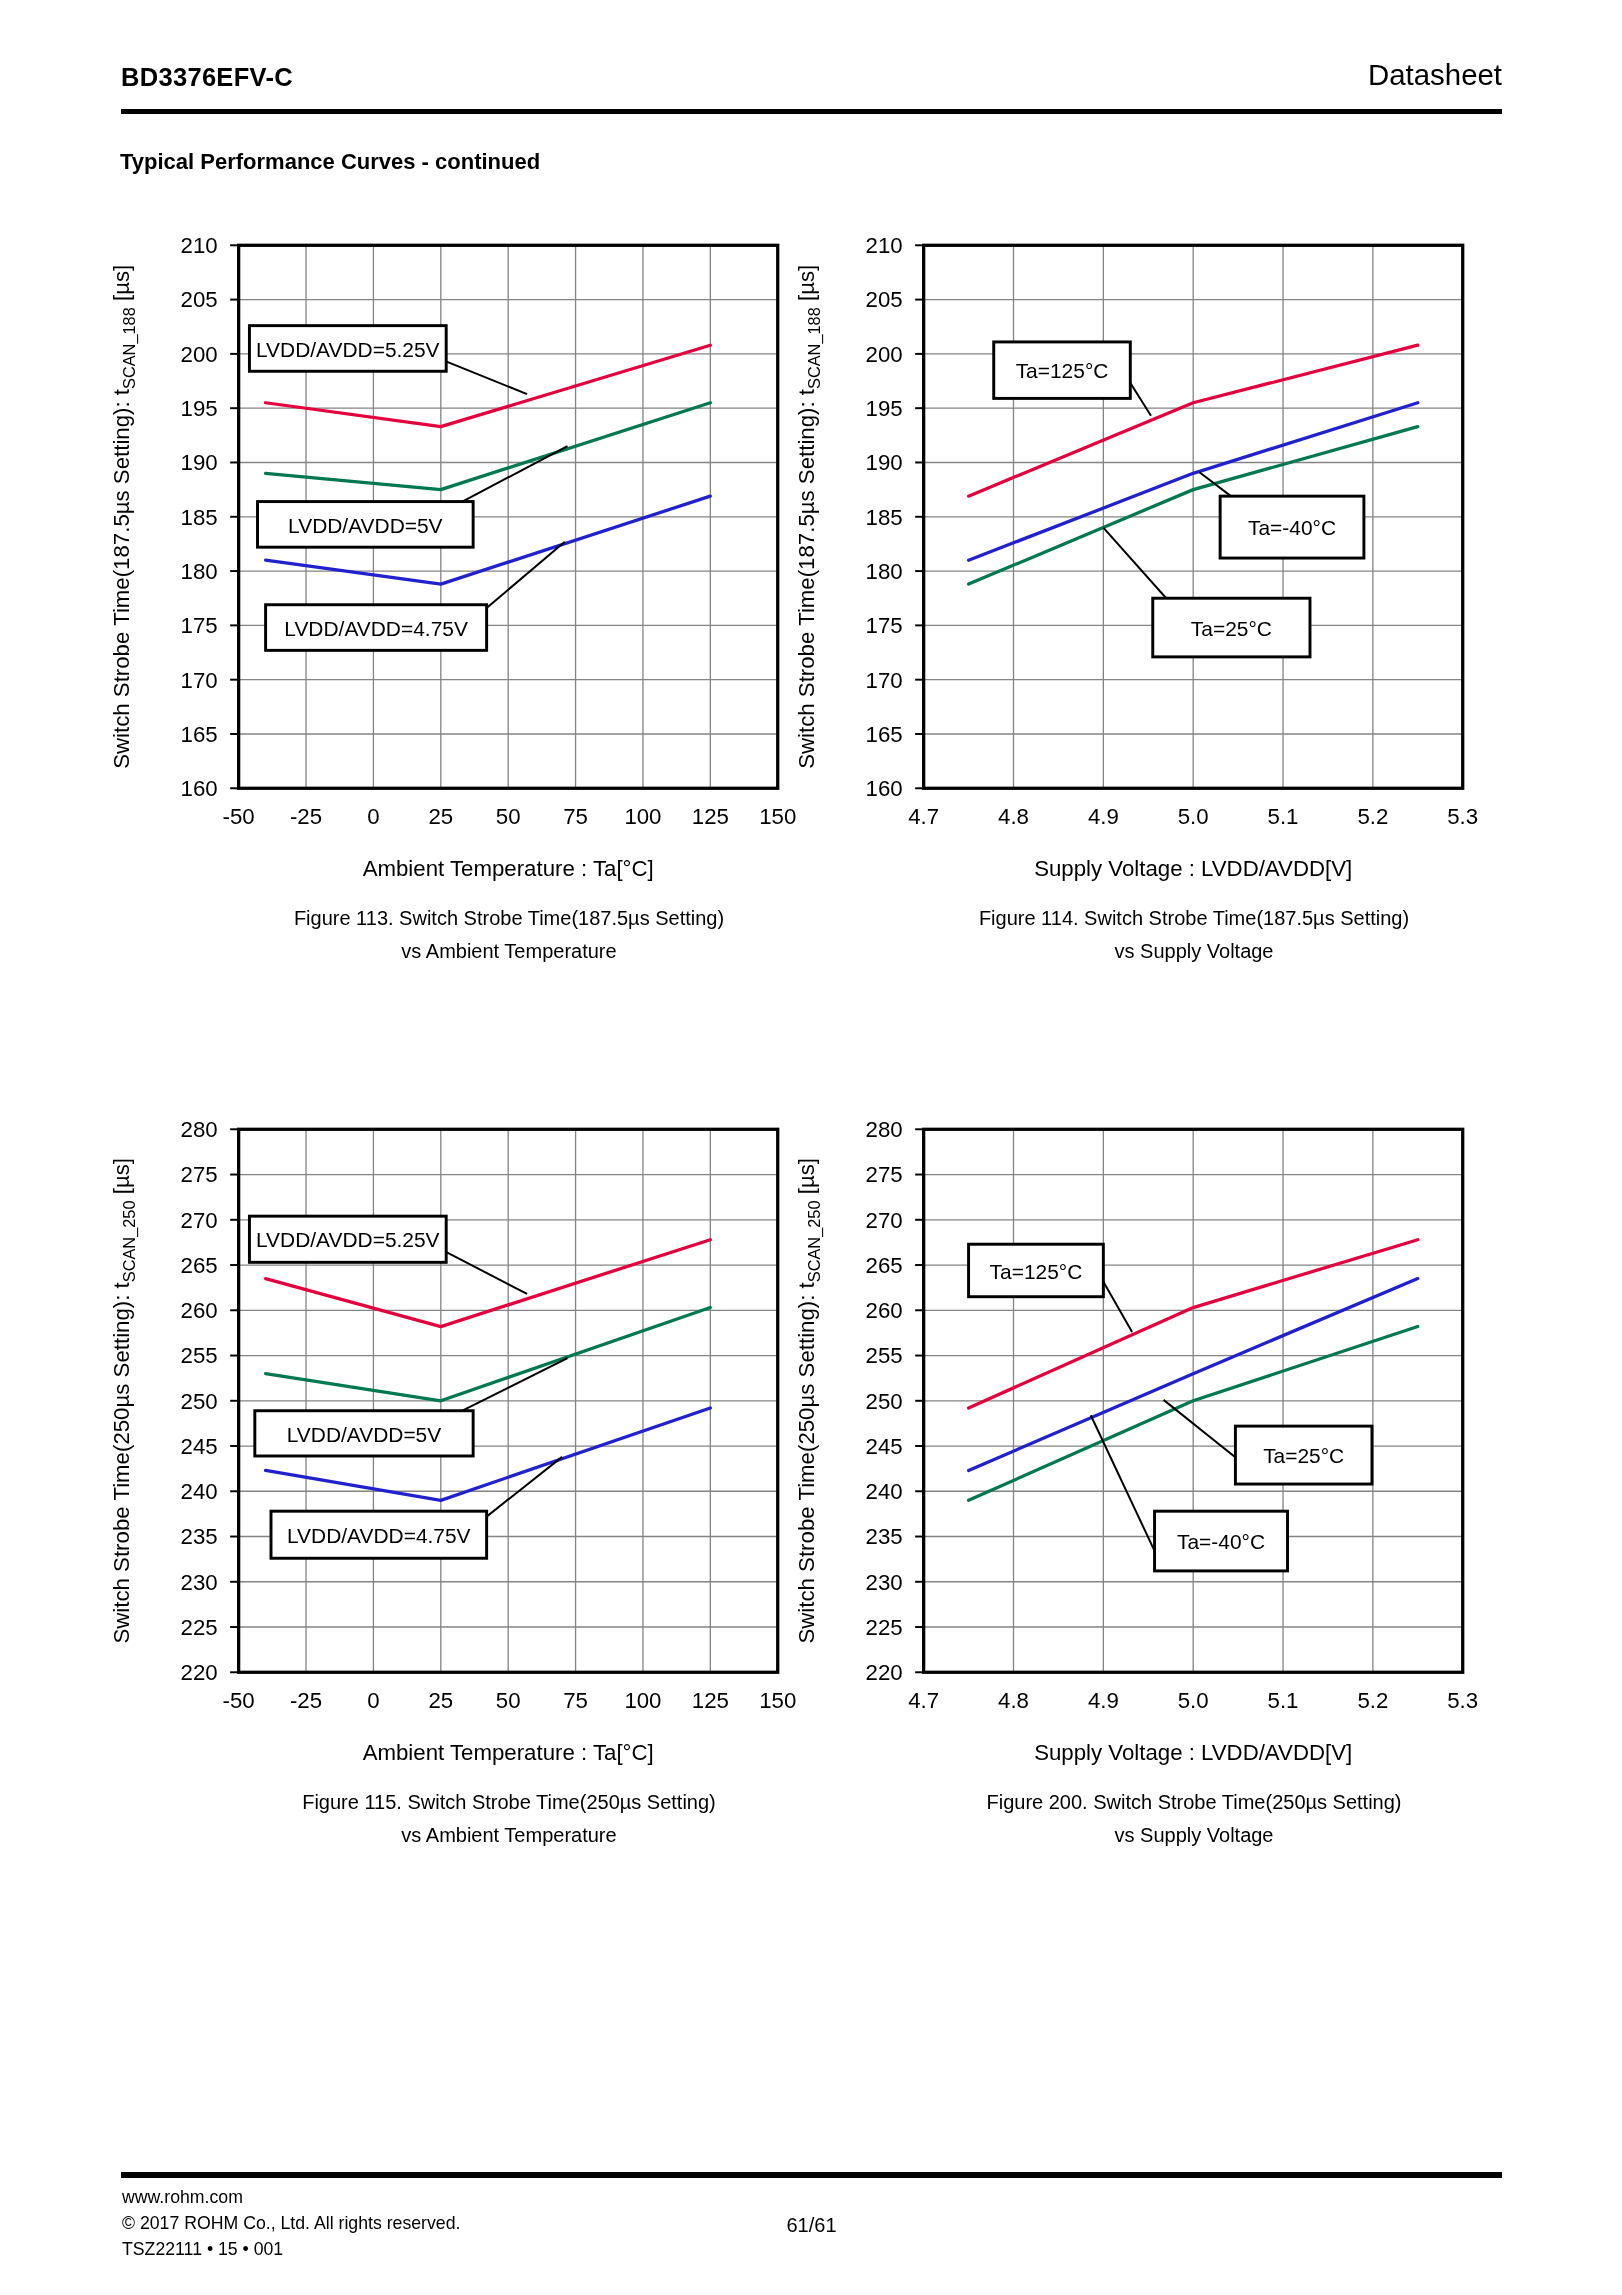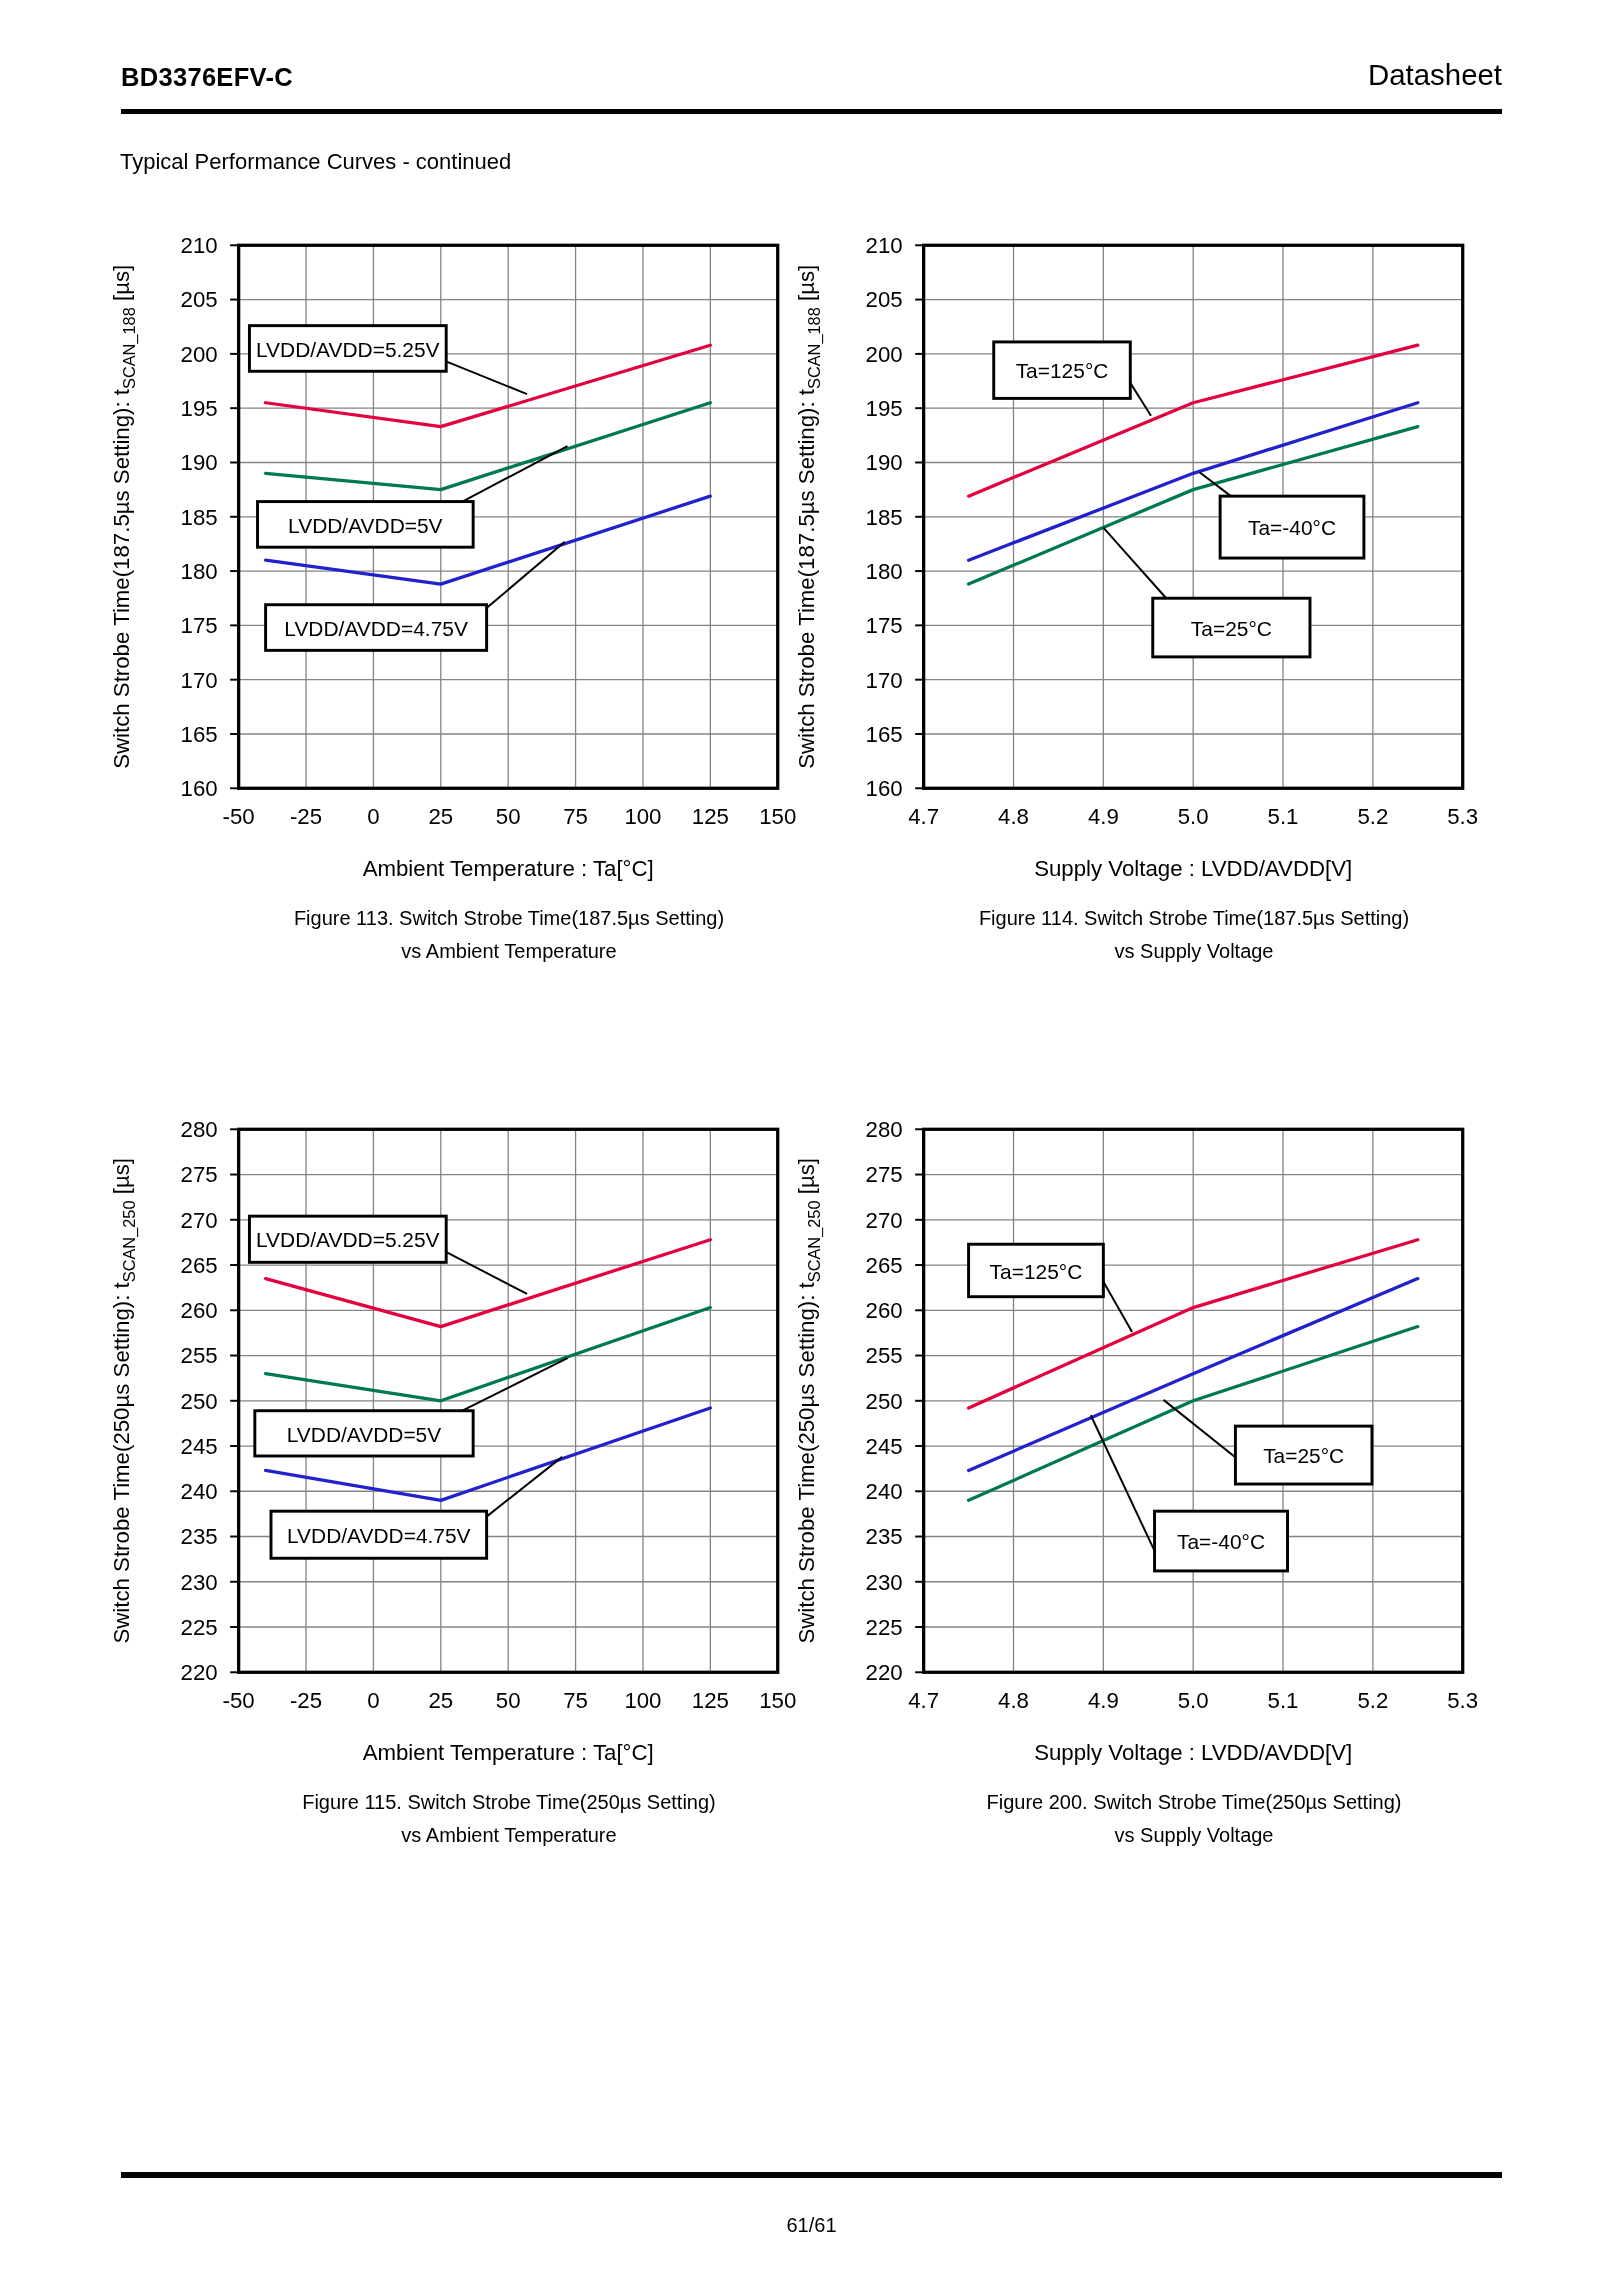--- a/index.html
+++ b/index.html
@@ -6,21 +6,21 @@
   html,body { background:#ffffff; }
   body { font-family:"Liberation Sans", sans-serif; color:#000; }
   .page { position:relative; width:1622px; height:2295px; background:#ffffff; overflow:hidden;padding-left:38px; }
 
   .header { position:absolute; left:121px; top:58px; width:1381px;
             display:flex; justify-content:space-between; align-items:flex-end; }
   .part-number { font-size:25.5px; font-weight:bold; letter-spacing:0.3px; }
   .doc-type { font-size:29.4px; }
   .header-rule { position:absolute; left:121px; top:109px; width:1381px; height:4.6px; background:#000; }
 
-  .section-title { position:absolute; left:120px; top:149px; font-size:22px; font-weight:normal; }
+  .section-title { position:absolute; left:120px; top:149px; font-size:22px; font-weight:bold; }
 
   .fig { position:absolute; width:700px; height:746px; }
   #f113 { left:98px;  top:236px; }
   #f114 { left:783px; top:236px; }
   #f115 { left:98px;  top:1120px; }
   #f116 { left:783px; top:1120px; }
   .chart-host { position:absolute; left:0; top:0; width:700px; height:661px; }
   .caption { position:absolute; left:115px; top:658px; width:592px; text-align:center;
              font-size:20px; line-height:33px;margin-top:8px; }
 
@@ -327,16 +327,21 @@
           <text x="627" y="978" text-anchor="middle" font-size="34">Supply Voltage : LVDD/AVDD[V]</text>
           <text x="48" y="429" text-anchor="middle" font-size="34" transform="rotate(-90 48 429)"><tspan>Switch Strobe Time(250µs Setting): t</tspan><tspan dy="9" font-size="25">SCAN_250</tspan><tspan dy="-9"> [µs]</tspan></text>
         </svg></div>
     <figcaption class="caption">
       <div>Figure 200. Switch Strobe Time(250µs Setting)</div>
       <div>vs Supply Voltage</div>
     </figcaption>
   </figure>
 
   <div class="footer-bar"></div>
+  <div class="footer-left">
+    <div>www.rohm.com</div>
+    <div>© 2017 ROHM Co., Ltd. All rights reserved.</div>
+    <div>TSZ22111 • 15 • 001</div>
+  </div>
   <div class="footer-center">61/61</div>
 
 </div>
 
 
 </body></html>

